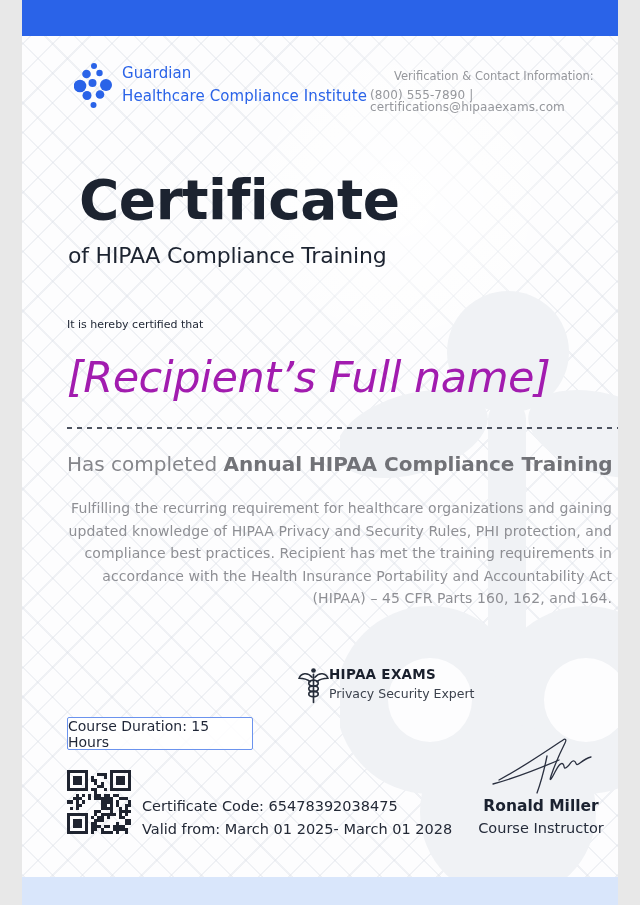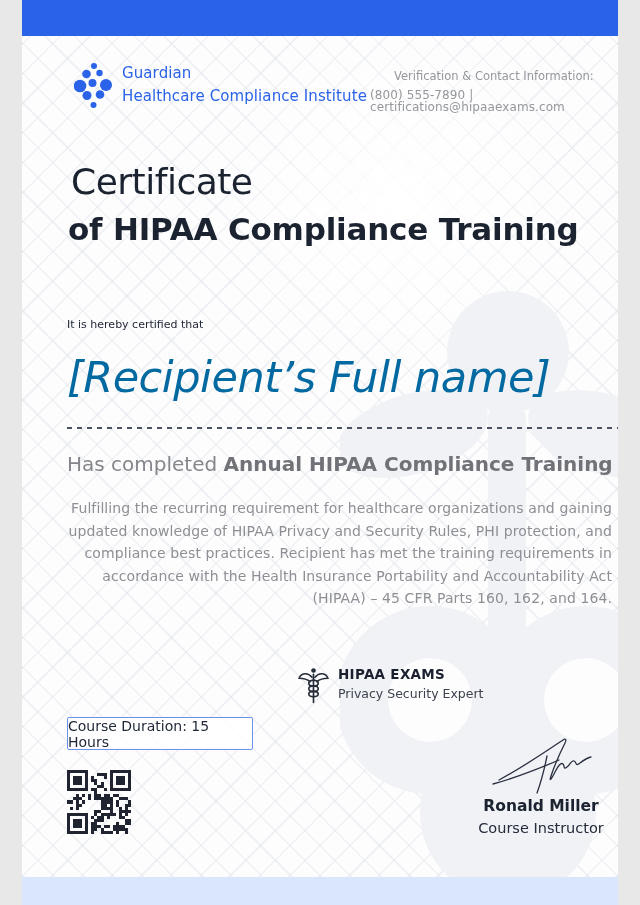--- a/index.html
+++ b/index.html
@@ -31,41 +31,41 @@
   .logo{position:absolute;left:52px;top:61px;}
   .brand{position:absolute;left:100px;top:66px;line-height:1;}
   .brand div{font-size:15px;font-weight:500;letter-spacing:.1px;}
   .brand div + div{margin-top:8px;}
   .contact{position:absolute;left:348px;top:71px;color:#95979c;line-height:1;}
   .contact .c1{font-size:11.5px;margin-left:24px;}
   .contact .c2{font-size:12px;margin-top:6px;letter-spacing:.1px;}
 
   
   .title{position:absolute;left:45px;top:158px;color:#1c2330;}
-  .title h1{margin:4px;font-size:36px;font-weight:400;letter-spacing:-.5px;line-height:1.1;}
-  .title h2{margin:9px 0 0 1px;font-size:31px;font-weight:700;letter-spacing:-.2px;}
+  .title h1{margin:12px;font-size:55px;font-weight:700;letter-spacing:-.5px;line-height:1.1;}
+  .title h2{margin:9px 0 0 1px;font-size:22px;font-weight:400;letter-spacing:-.2px;}
 
   .lead{position:absolute;left:45px;top:318px;font-size:11px;color:#232a38;}
   .recipient{position:absolute;left:45px;top:352px;font-size:43px;font-style:italic;
-    font-weight:400;color:#0369a1;letter-spacing:-.5px;}
+    font-weight:400;color:#a21caf;letter-spacing:-.5px;}
   .dashes{position:absolute;left:45px;top:427px;width:551px;height:2px;
     background:repeating-linear-gradient(90deg,#4c5360 0 5px,transparent 5px 10px);}
 
   .completed{position:absolute;left:45px;top:452px;font-size:20px;color:#85868b;}
   .completed b{color:#717277;font-weight:700;}
 
   .description{position:absolute;left:45px;top:497px;width:545px;
     font-size:14px;line-height:22.5px;color:#8e8f94;letter-spacing:.1px;text-align:right;}
 
   .duration-box{position:absolute;left:45px;top:669px;width:184px;height:31px;
     border:1px solid #6b93ee;border-radius:2px;background:rgba(255,255,255,.85);
     display:flex;align-items:center;justify-content:center;
     font-size:14px;color:#1f2637;margin-top:48px;}
 
-  .provider{position:absolute;left:276px;top:666px;display:flex;align-items:flex-start;gap:9px;}
+  .provider{position:absolute;left:276px;top:666px;display:flex;align-items:flex-start;}
   .provider .p-name{font-size:13.5px;font-weight:700;color:#1a202d;letter-spacing:.3px;}
   .provider .p-tag{font-size:12.5px;color:#3c424d;margin-top:4px;}
 
   .qr{position:absolute;left:45px;top:770px;width:64px;height:64px;}
   .code-block{position:absolute;left:120px;top:795px;font-size:14.5px;color:#232936;line-height:23px;}
 
   .sign-block{position:absolute;left:438px;top:736px;width:162px;text-align:center;}
   .sign-block svg{display:block;margin:0 auto;}
   .sign-name{font-size:15.5px;font-weight:700;color:#1b2230;margin-top:3px;}
   .sign-title{font-size:14.5px;color:#242b3a;margin-top:5px;}
@@ -367,20 +367,24 @@
         <rect x="19" y="19" width="1" height="1" fill="#1f2430"></rect>
         <rect x="8" y="20" width="1" height="1" fill="#1f2430"></rect>
         <rect x="11" y="20" width="1" height="1" fill="#1f2430"></rect>
         <rect x="12" y="20" width="1" height="1" fill="#1f2430"></rect>
         <rect x="13" y="20" width="1" height="1" fill="#1f2430"></rect>
         <rect x="14" y="20" width="1" height="1" fill="#1f2430"></rect>
         <rect x="16" y="20" width="1" height="1" fill="#1f2430"></rect>
         <rect x="19" y="20" width="1" height="1" fill="#1f2430"></rect>
       </svg>
 
+    <div class="code-block">
+      <div>Certificate Code: 65478392038475</div>
+      <div>Valid from: March 01 2025- March 01 2028</div>
+    </div>
 
     <div class="sign-block">
       <svg width="112" height="58" viewBox="0 0 112 58">
         <g stroke="#2a3040" fill="none" stroke-width="1.3" stroke-linecap="round">
           <path d="M14 44 C 40 30, 72 8, 78 4 C 80 2.5, 82 3, 80 7 C 74 19, 68 34, 66 40 C 64 46, 66 44, 70 36 C 73 30, 76 26, 78 28 C 80 30, 78 34, 82 31 C 86 28, 86 24, 89 25 C 92 26, 90 31, 95 27 C 99 24, 102 22, 106 21"></path>
           <path d="M62 20 C 60 30, 56 46, 52 57"></path>
           <path d="M8 48 C 30 42, 60 30, 74 24"></path>
         </g>
       </svg>
       <div class="sign-name">Ronald Miller</div>

